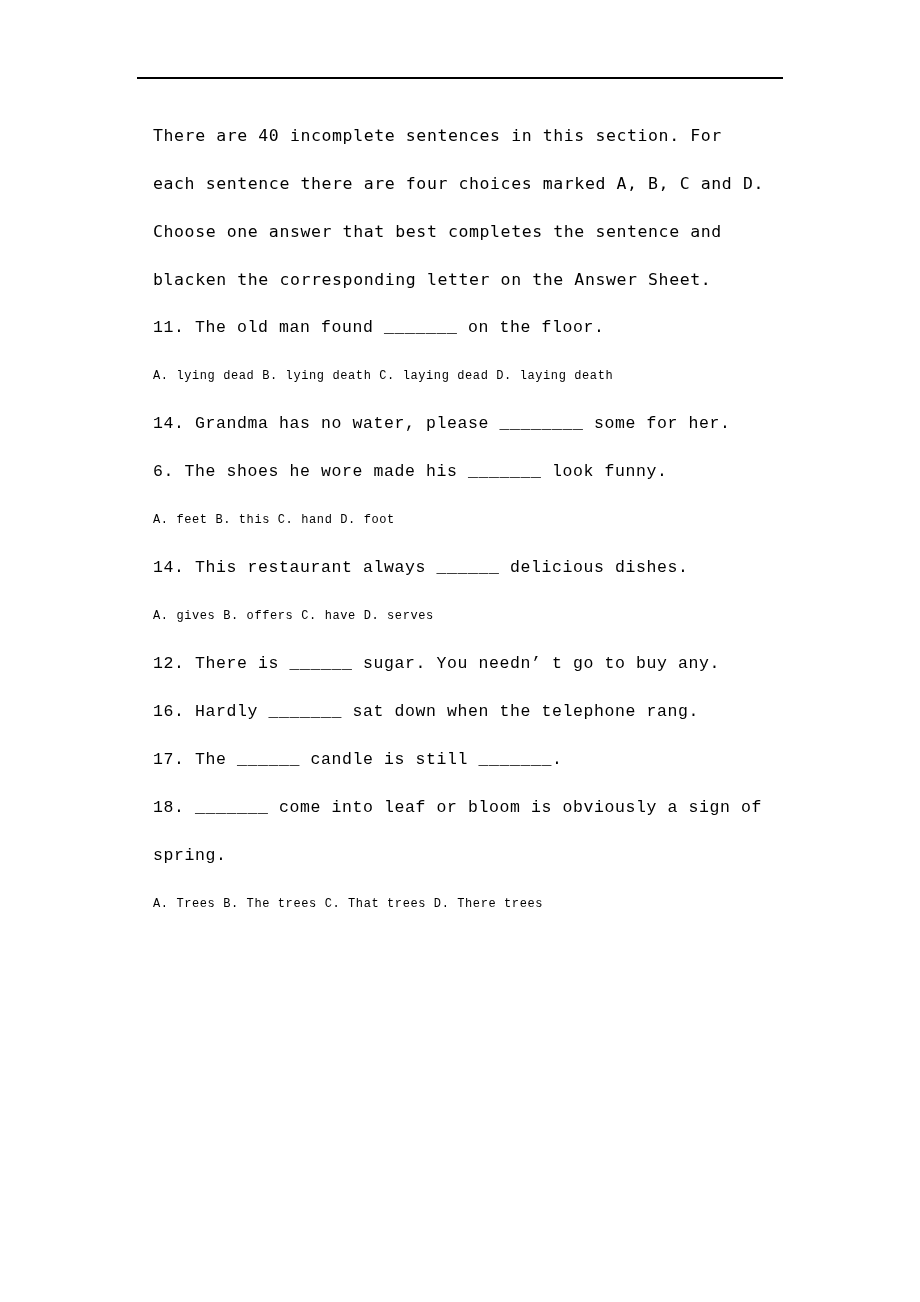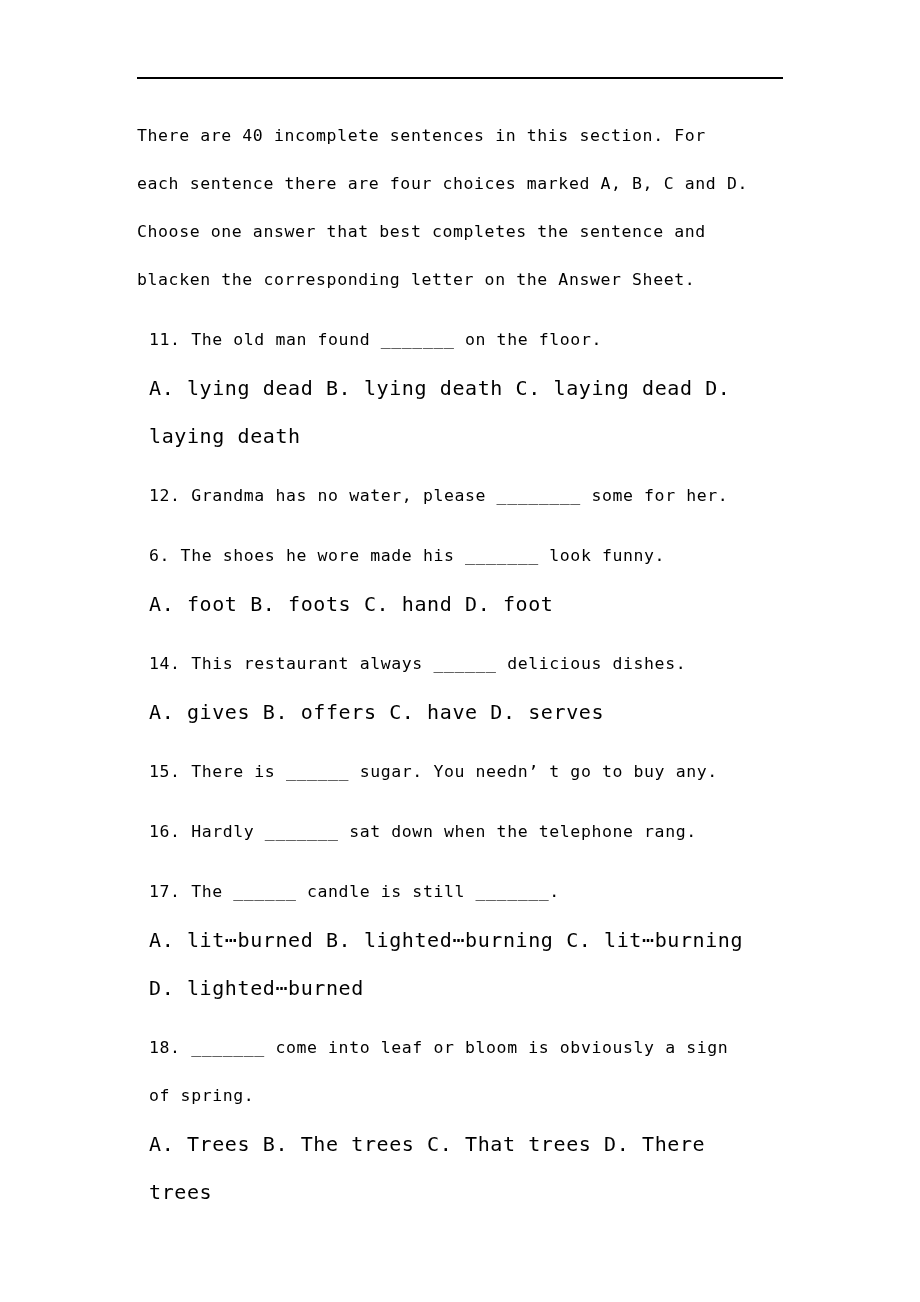--- a/index.html
+++ b/index.html
@@ -30,21 +30,21 @@
     position: absolute;
     left: 137px;
     top: 77px;
     width: 646px;
     height: 0;
     border-top: 2px solid #000000;
   }
 
   .content {
     position: absolute;
-    left: 137px;
+    left: 153px;
     top: 112px;
     width: 620px;
   }
 
   .para {
     font-size: 16.5px;
     line-height: 48px;
     letter-spacing: 0.6px;
     white-space: pre-wrap;
     word-break: normal;
@@ -56,72 +56,72 @@
   .q-stem {
     font-size: 16.5px;
     line-height: 48px;
     letter-spacing: 0.6px;
     white-space: pre-wrap;
     margin: 0;
   }
 
   
   .q-options {
-    font-size: 20px;
+    font-size: 12px;
     line-height: 48px;
     letter-spacing: 0.6px;
     white-space: pre-wrap;
     margin: 0;
   }
 
   .block {
-    margin: 12px;
+    margin: 0;
+    font-family: Liberation Mono, monospace;
   }
 </style>
 </head>
 <body>
 
 <div class="page">
 
   <div class="header-rule"></div>
 
   <div class="content">
 
     <p class="para">There are 40 incomplete sentences in this section. For each sentence there are four choices marked A, B, C and D. Choose one answer that best completes the sentence and blacken the corresponding letter on the Answer Sheet.</p>
 
     <div class="block">
       <p class="q-stem">11. The old man found _______ on the floor.</p>
       <p class="q-options">A. lying dead B. lying death C. laying dead D. laying death</p>
     </div>
 
     <div class="block">
-      <p class="q-stem">12. Grandma has no water, please ________ some for her.</p>
+      <p class="q-stem">14. Grandma has no water, please ________ some for her.</p>
     </div>
 
     <div class="block">
       <p class="q-stem">6. The shoes he wore made his _______ look funny.</p>
-      <p class="q-options">A. foot B. foots C. hand D. foot</p>
+      <p class="q-options">A. feet B. this C. hand D. foot</p>
     </div>
 
     <div class="block">
       <p class="q-stem">14. This restaurant always ______ delicious dishes.</p>
       <p class="q-options">A. gives B. offers C. have D. serves</p>
     </div>
 
     <div class="block">
-      <p class="q-stem">15. There is ______ sugar. You needn’ t go to buy any.</p>
+      <p class="q-stem">12. There is ______ sugar. You needn’ t go to buy any.</p>
     </div>
 
     <div class="block">
       <p class="q-stem">16. Hardly _______ sat down when the telephone rang.</p>
     </div>
 
     <div class="block">
       <p class="q-stem">17. The ______ candle is still _______.</p>
-      <p class="q-options">A. lit⋯burned B. lighted⋯burning C. lit⋯burning D. lighted⋯burned</p>
     </div>
 
     <div class="block">
       <p class="q-stem">18. _______ come into leaf or bloom is obviously a sign of spring.</p>
       <p class="q-options">A. Trees B. The trees C. That trees D. There trees</p>
     </div>
 
   </div>
 
 </div>

